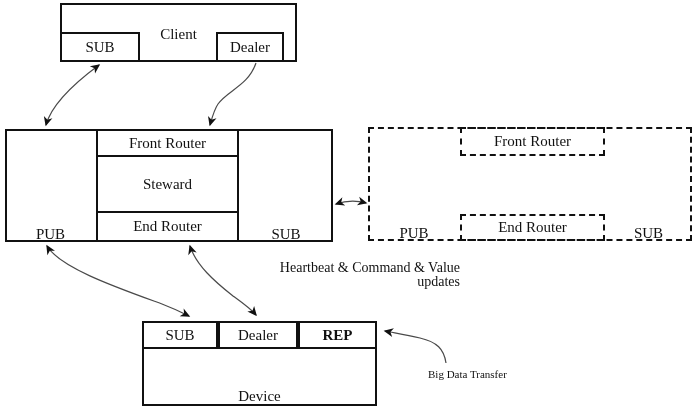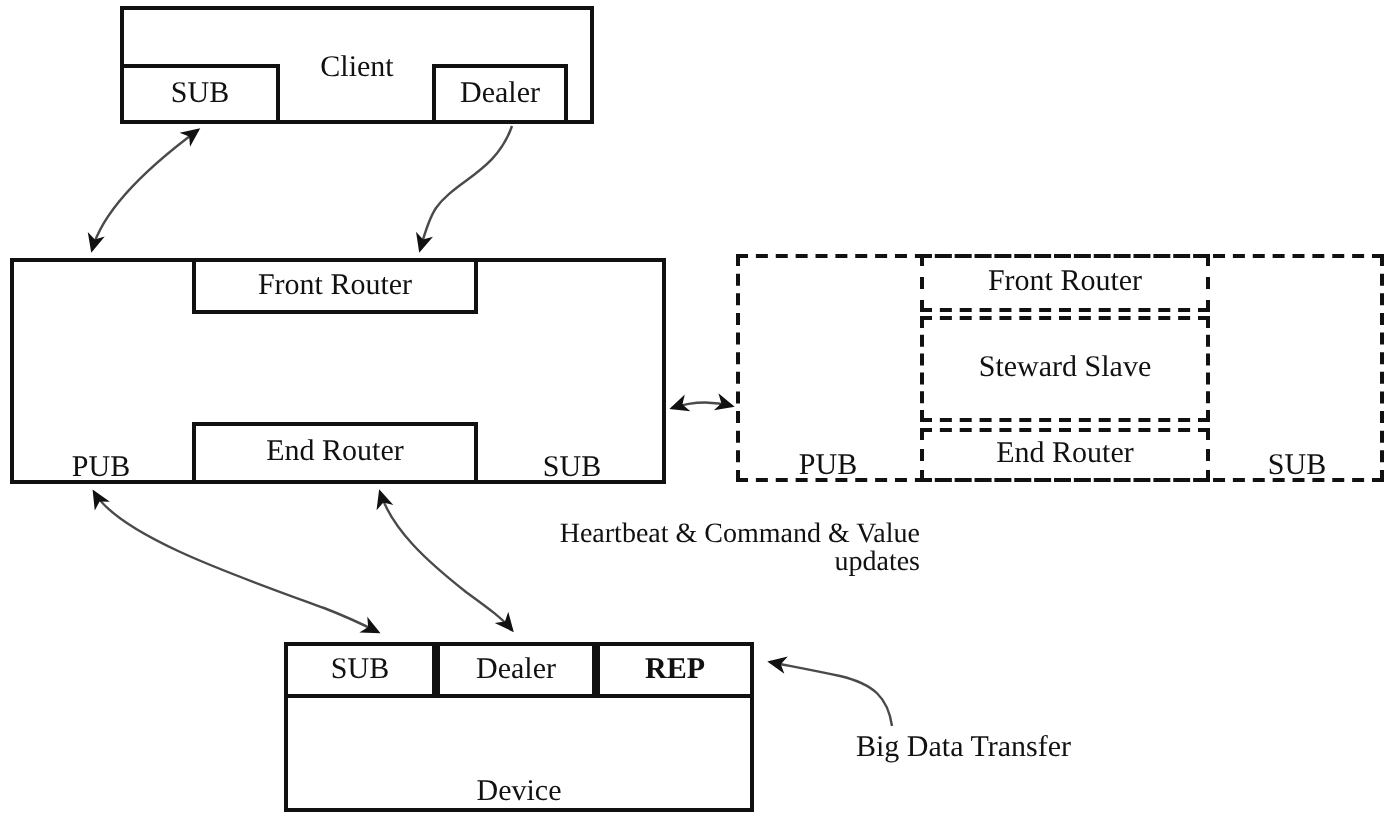--- a/index.html
+++ b/index.html
@@ -6,21 +6,21 @@
   #canvas{
     position:relative;width:700px;height:410px;background:#ffffff;overflow:hidden;
     font-family:"Liberation Serif","DejaVu Serif",serif;color:#111111;
   }
   .box{position:absolute;box-sizing:border-box;border:2px solid #111111;background:transparent;}
   .box.dashed{border-style:dashed;}
   .zone{position:absolute;box-sizing:border-box;display:flex;align-items:flex-end;justify-content:center;}
   .lbl{font-size:15px;line-height:1;white-space:nowrap;}
   .cell{display:flex;align-items:center;justify-content:center;}
   .note{position:absolute;font-size:14px;line-height:14px;text-align:right;}
-  .note2{position:absolute;font-size:15px;line-height:15px;white-space:nowrap;}
+  .note2{position:absolute;font-size:11px;line-height:15px;white-space:nowrap;}
   svg.arrows{position:absolute;left:0;top:0;width:700px;height:410px;pointer-events:none;}
 </style>
 </head>
 <body>
 
 <div id="canvas">
 
   <div class="box" style="left:60px;top:3px;width:237px;height:59px;">
     <div class="zone" style="left:0;top:0;right:0;bottom:18px;">
       <span class="lbl">Client</span>
@@ -33,37 +33,37 @@
     </div>
   </div>
 
   <div class="box" style="left:5px;top:129px;width:328px;height:113px;">
     <div class="zone" style="left:-2px;top:-2px;width:91px;height:113px;">
       <span class="lbl">PUB</span>
     </div>
     <div class="box cell" style="left:89px;top:-2px;width:143px;height:28px;">
       <span class="lbl">Front Router</span>
     </div>
+    <div class="box cell" style="left:89px;top:24px;width:143px;height:58px;">
+      <span class="lbl">Steward</span>
+    </div>
     <div class="box cell" style="left:89px;top:80px;width:143px;height:31px;">
       <span class="lbl">End Router</span>
     </div>
     <div class="zone" style="left:232px;top:-2px;width:94px;height:113px;">
       <span class="lbl">SUB</span>
     </div>
   </div>
 
   <div class="box dashed" style="left:368px;top:127px;width:324px;height:114px;">
     <div class="zone" style="left:-2px;top:-2px;width:92px;height:114px;">
       <span class="lbl">PUB</span>
     </div>
     <div class="box dashed cell" style="left:90px;top:-2px;width:145px;height:29px;">
       <span class="lbl">Front Router</span>
-    </div>
-    <div class="box dashed cell" style="left:90px;top:29px;width:145px;height:53px;">
-      <span class="lbl">Steward Slave</span>
     </div>
     <div class="box dashed cell" style="left:90px;top:85px;width:145px;height:27px;">
       <span class="lbl">End Router</span>
     </div>
     <div class="zone" style="left:235px;top:-2px;width:87px;height:114px;">
       <span class="lbl">SUB</span>
     </div>
   </div>
 
   <div class="box" style="left:142px;top:321px;width:235px;height:85px;">

